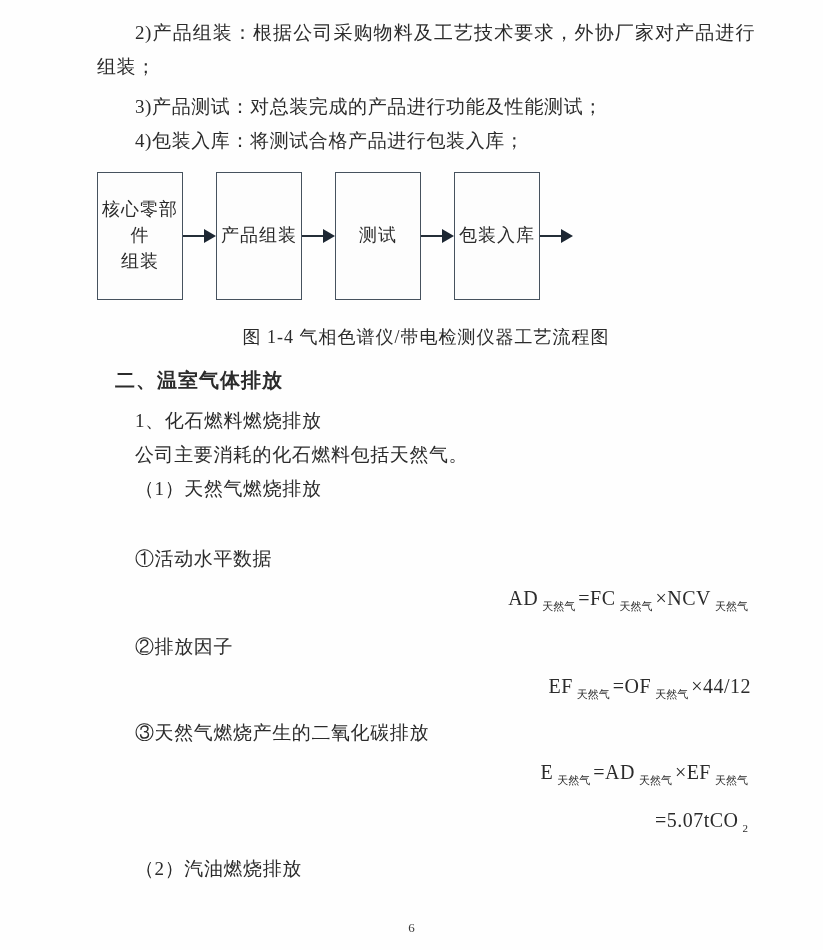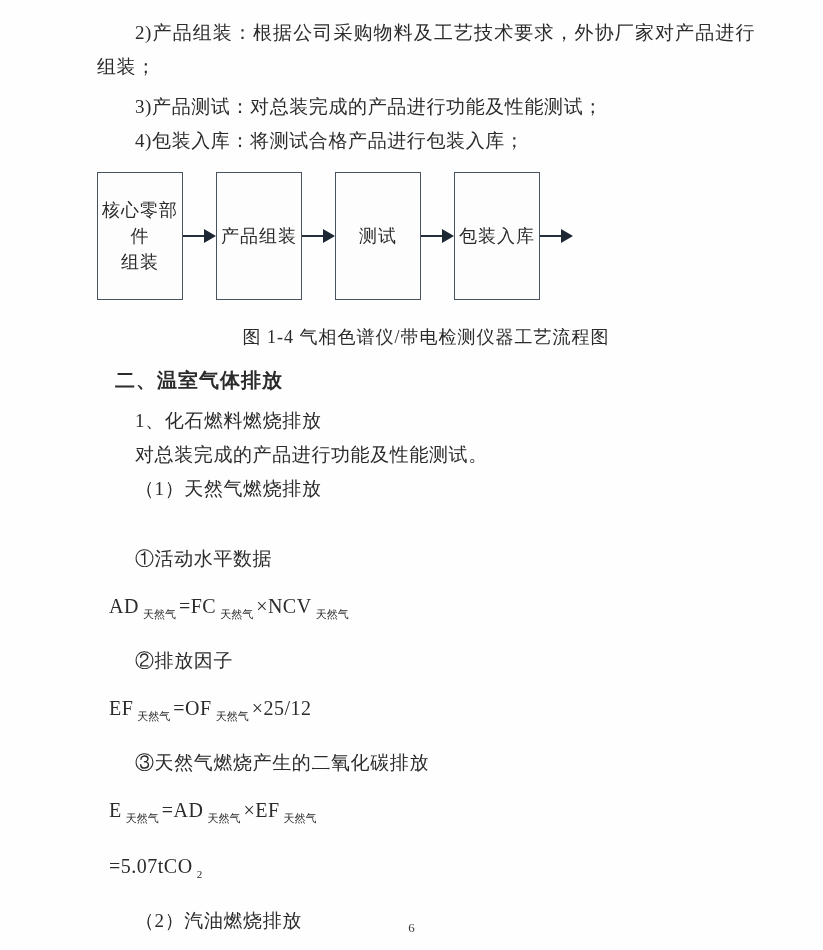--- a/index.html
+++ b/index.html
@@ -46,20 +46,21 @@
     align-items: center;
     justify-content: center;
     text-align: center;
     box-sizing: border-box;
   }
   .flow-box span {
     font-size: 18px;
     line-height: 26px;
     white-space: pre-line;
     letter-spacing: 1px;
+    font-family: Liberation Mono, monospace;
   }
   .flow-arrow {
     flex: none;
     width: 33px;
     display: flex;
     align-items: center;
   }
   .flow-arrow .shaft {
     flex: 1;
     height: 2px;
@@ -81,24 +82,24 @@
   }
   .section-heading {
     margin: 8px 0 0 0;
     font-size: 20px;
     line-height: 36px;
     font-weight: bold;
     letter-spacing: 1px;
     padding-left: 0.9em;
   }
   .formula {
-    margin: 12px;
+    margin: 4px;
     font-size: 20px;
     line-height: 36px;
-    text-align: left;
+    text-align: right;
     letter-spacing: 0.5px;
   }
   .formula sub {
     font-size: 11px;
     letter-spacing: 0;
     margin: 0 3px 0 4px;
   }
   .page-number {
     position: absolute;
     left: 0; right: 0;
@@ -148,30 +149,30 @@
       <div class="head"></div>
     </div>
   </div>
 
   <p class="caption">图 1-4 气相色谱仪/带电检测仪器工艺流程图</p>
 
   <h2 class="section-heading">二、温室气体排放</h2>
 
 
   <p class="para indent gap-sm">1、化石燃料燃烧排放</p>
-  <p class="para indent">对总装完成的产品进行功能及性能测试。</p>
+  <p class="para indent">公司主要消耗的化石燃料包括天然气。</p>
   <p class="para indent">（1）天然气燃烧排放</p>
 
   <p class="para indent gap-lg">①活动水平数据</p>
 
   <p class="formula"><span>AD</span><sub>天然气</sub><span>=FC</span><sub>天然气</sub><span>×NCV</span><sub>天然气</sub></p>
 
   <p class="para indent gap-sm">②排放因子</p>
 
-  <p class="formula"><span>EF</span><sub>天然气</sub><span>=OF</span><sub>天然气</sub><span>×25/12</span></p>
+  <p class="formula"><span>EF</span><sub>天然气</sub><span>=OF</span><sub>天然气</sub><span>×44/12</span></p>
 
   <p class="para indent">③天然气燃烧产生的二氧化碳排放</p>
 
   <p class="formula"><span>E</span><sub>天然气</sub><span>=AD</span><sub>天然气</sub><span>×EF</span><sub>天然气</sub></p>
 
   <p class="formula"><span>=5.07tCO</span><sub>2</sub></p>
 
   <p class="para indent gap-sm">（2）汽油燃烧排放</p>
 
   <div class="page-number">6</div>

